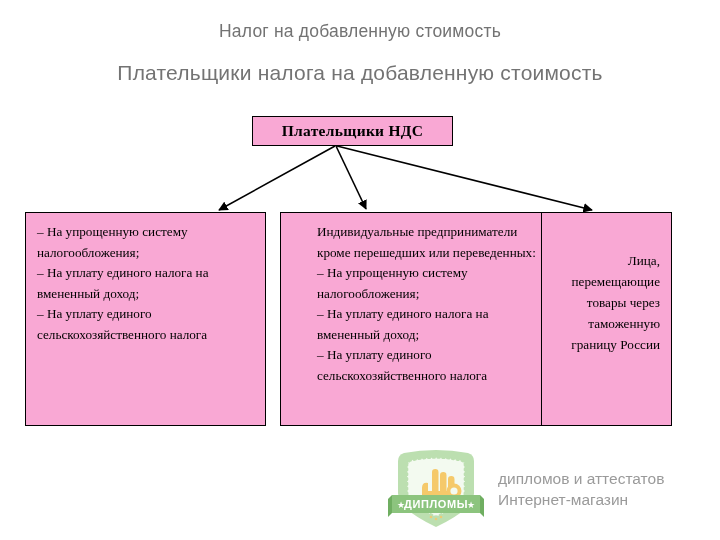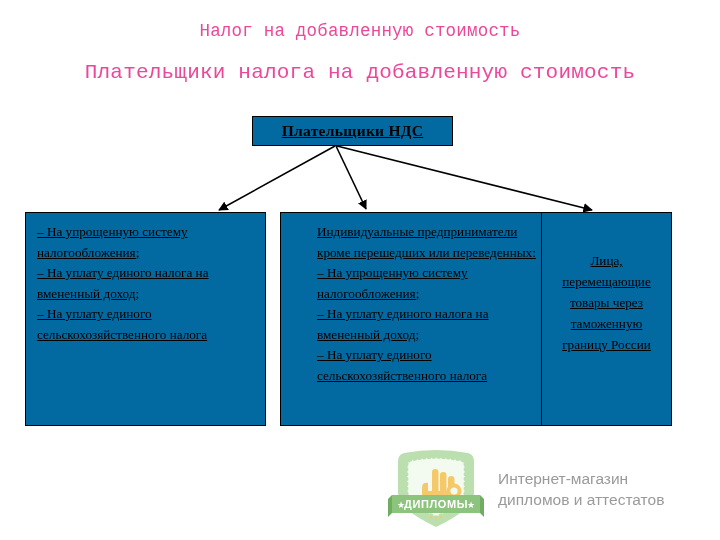--- a/index.html
+++ b/index.html
@@ -22,42 +22,41 @@
     width: 720px;
     height: 540px;
   }
 
   
   .heading {
     position: absolute;
     left: 0;
     width: 720px;
     text-align: center;
-    font-family: Liberation Mono, monospace;
-    color: #ec4899;
+    font-family: Liberation Sans, sans-serif;
+    color: #737373;
     white-space: nowrap;
   }
   #title-main {
     top: 21px;
     font-size: 17.5px;
     letter-spacing: 0.2px;
   }
   #title-sub {
     top: 61px;
     font-size: 21px;
     letter-spacing: 0.2px;
   }
 
   
   .box {
     position: absolute;
     box-sizing: border-box;
     border: 1.3px solid #000000;
-    background: #0369a1;
-    text-decoration: underline;
+    background: #f9a8d4;
   }
 
   #box-root {
     left: 252px;
     top: 116px;
     width: 201px;
     height: 30px;
     display: flex;
     align-items: center;
     justify-content: center;
@@ -80,21 +79,21 @@
 
   .para {
     font-size: 13.2px;
     line-height: 20.5px;
     margin: 0 0 0 0;
     text-align: left;
   }
   .para + .para { }
 
   #box-customs .para {
-    text-align: center;
+    text-align: right;
     line-height: 21px;
   }
   #box-customs .customs-inner {
     margin-top: 28px;
   }
 
   
   #arrows {
     position: absolute;
     left: 0; top: 0;
@@ -208,19 +207,19 @@
 
         <g fill="#f5c96a" opacity="0.85">
           <circle cx="43" cy="70" r="1.3"></circle>
           <circle cx="48" cy="72" r="1.3"></circle>
           <circle cx="53" cy="70" r="1.3"></circle>
         </g>
       </svg>
     </div>
 
     <div id="wm-text">
+      <div>дипломов и аттестатов</div>
       <div>Интернет-магазин</div>
-      <div>дипломов и аттестатов</div>
     </div>
 
   </div>
 
 </div>
 
 </body></html>

